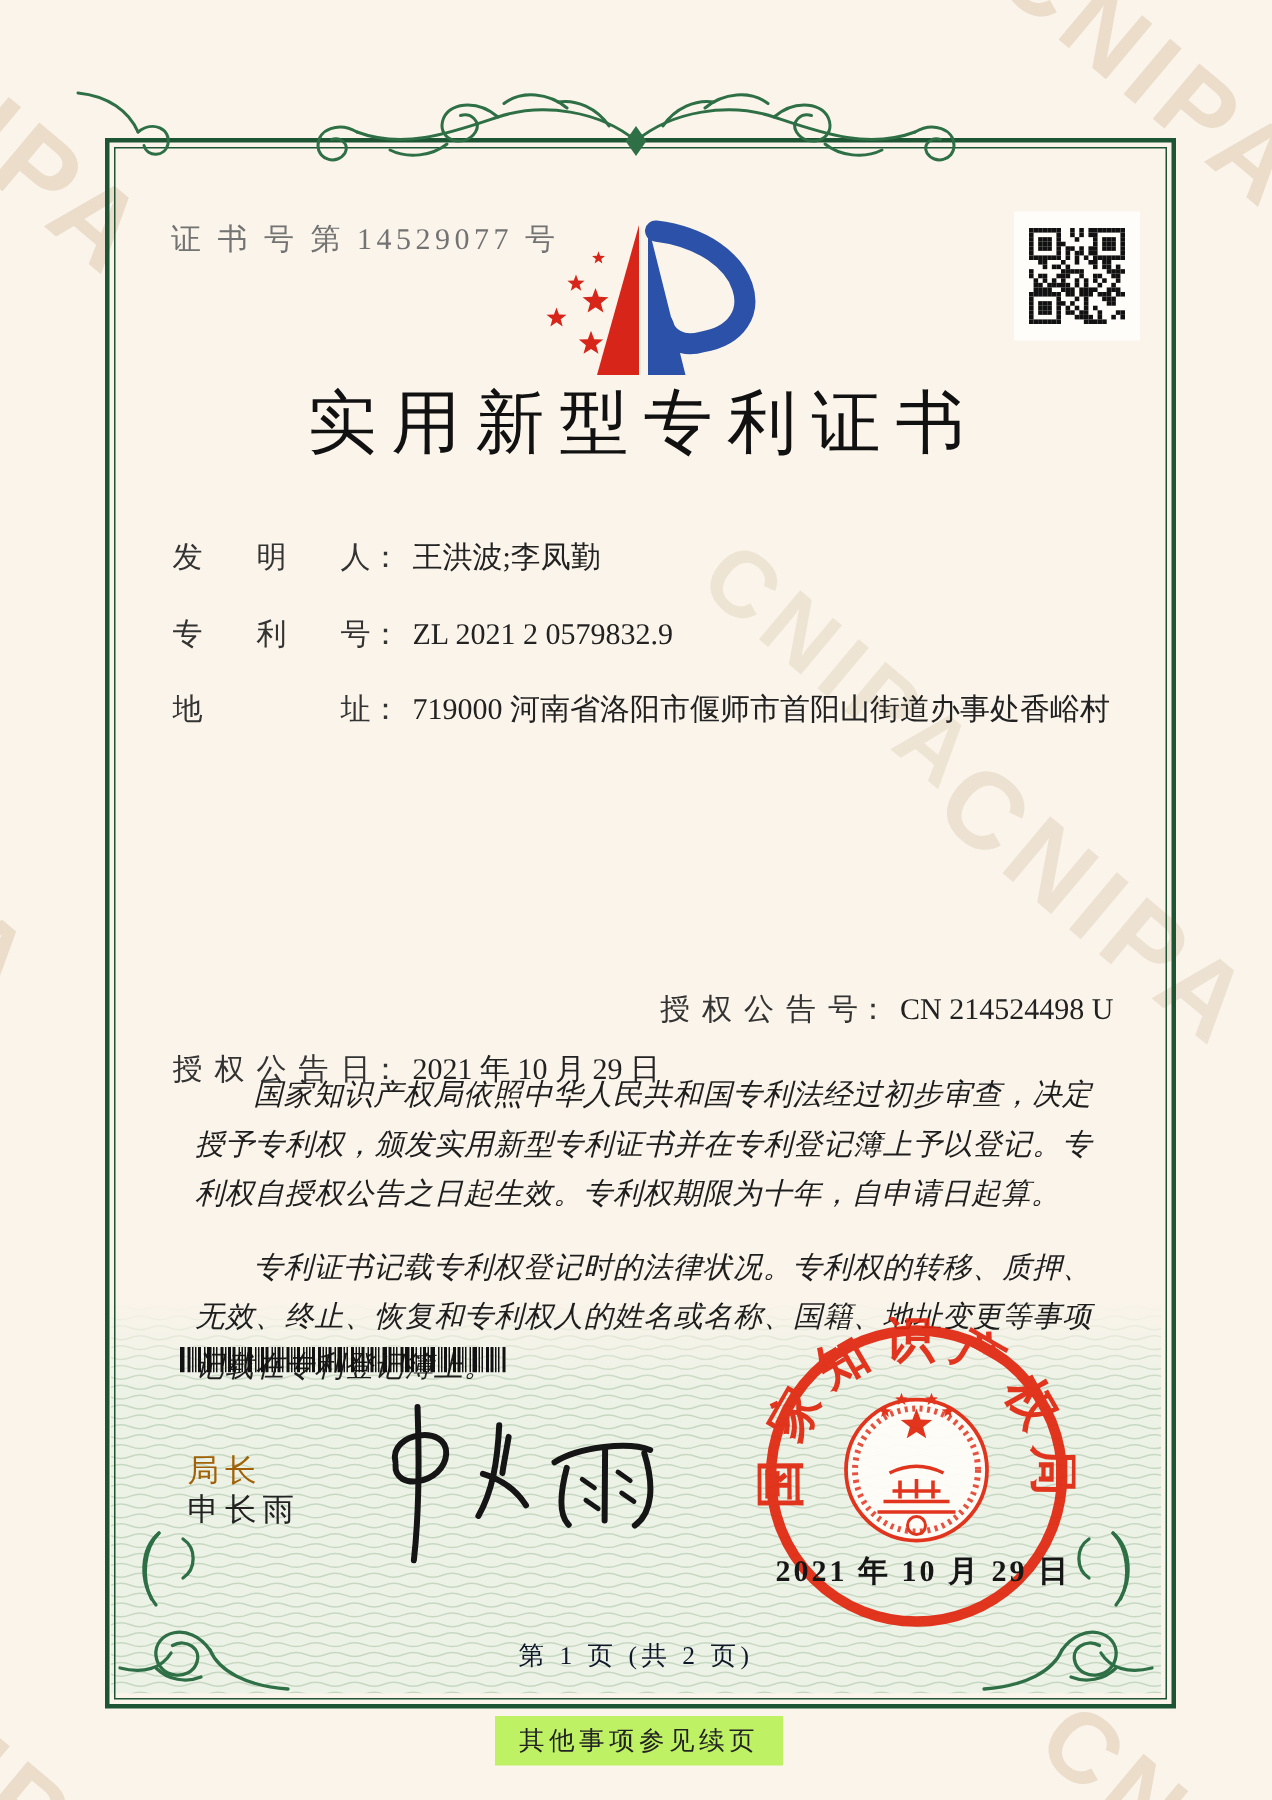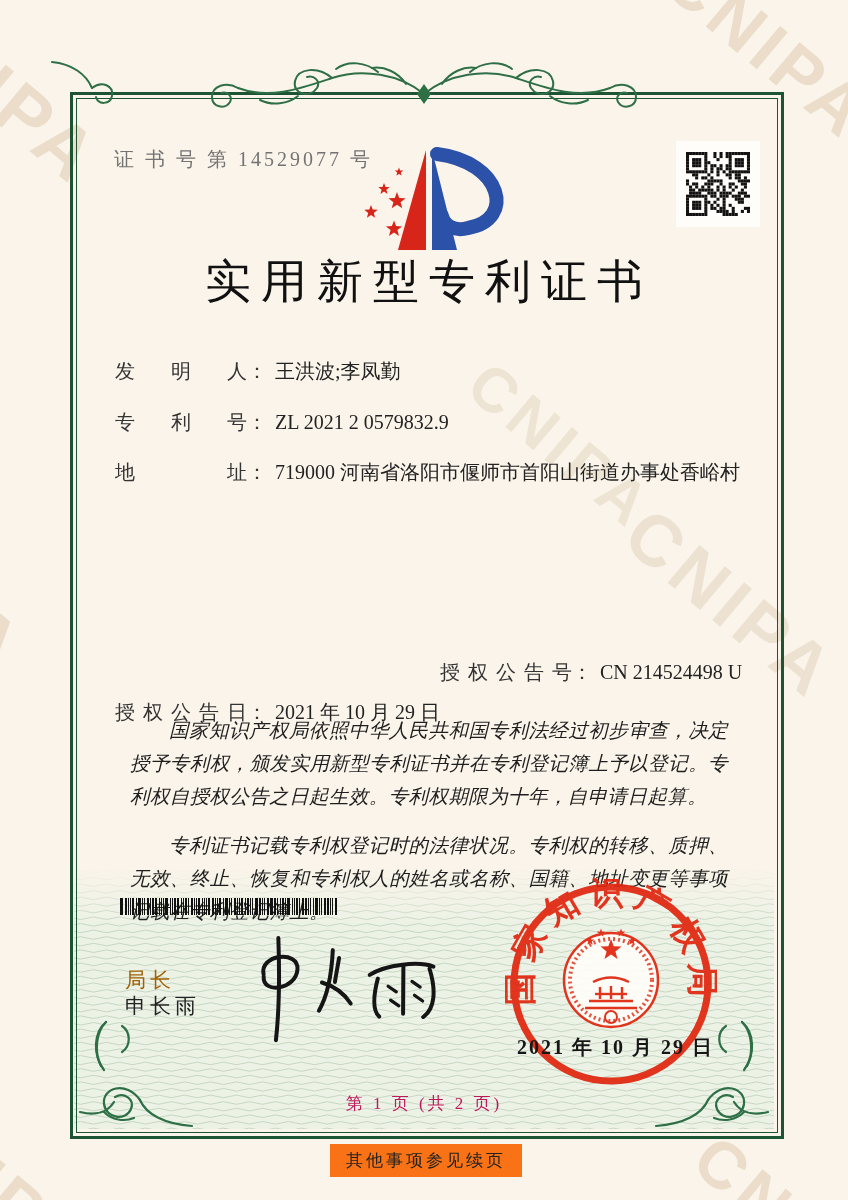--- a/index.html
+++ b/index.html
@@ -49,23 +49,23 @@
 
   .signer-title{position:absolute;left:125px;top:966px;font-size:21px;letter-spacing:4px;color:#a16207;}
   .signer-name{position:absolute;left:125px;top:954px;font-size:21px;letter-spacing:4px;color:#222;margin-top:38px;}
   .signature{position:absolute;left:222px;top:924px;}
 
   .seal{position:absolute;left:505px;top:878px;}
   .seal-date{position:absolute;left:517px;top:1034px;font-size:20px;letter-spacing:2px;
              color:#161616;font-weight:bold;z-index:5;}
 
   .page-info{position:absolute;left:74px;top:1092px;width:700px;text-align:center;
-             font-size:17px;letter-spacing:3px;color:#be185d;}
-
-  .footer-note{position:absolute;left:330px;top:1144px;background:#f97316;
+             font-size:17px;letter-spacing:3px;color:#0f172a;}
+
+  .footer-note{position:absolute;left:330px;top:1144px;background:#bef264;
                padding:5px 16px;font-size:17px;letter-spacing:3px;color:#222;}
 
   .flourish{position:absolute;pointer-events:none;}
 </style>
 </head>
 <body>
 
 <div id="page">
 
   <div class="wm" style="left:-78px;top:-28px;font-size:74px;">CNIPA</div>

